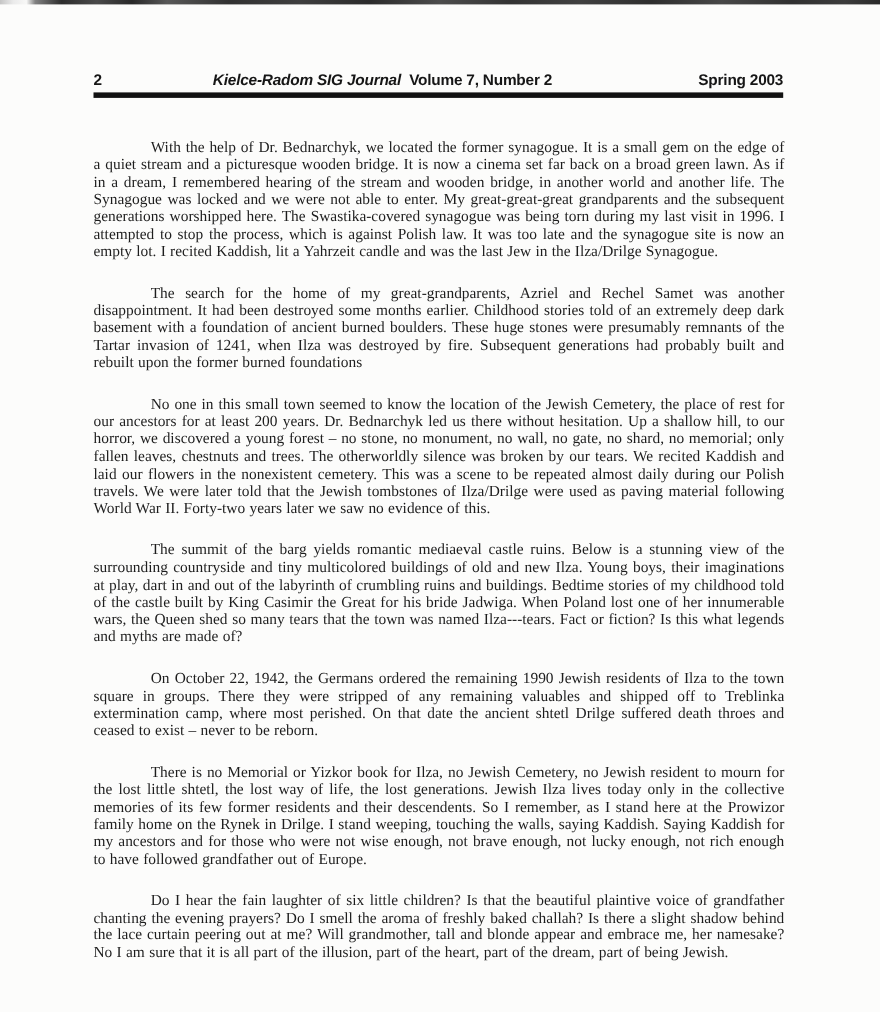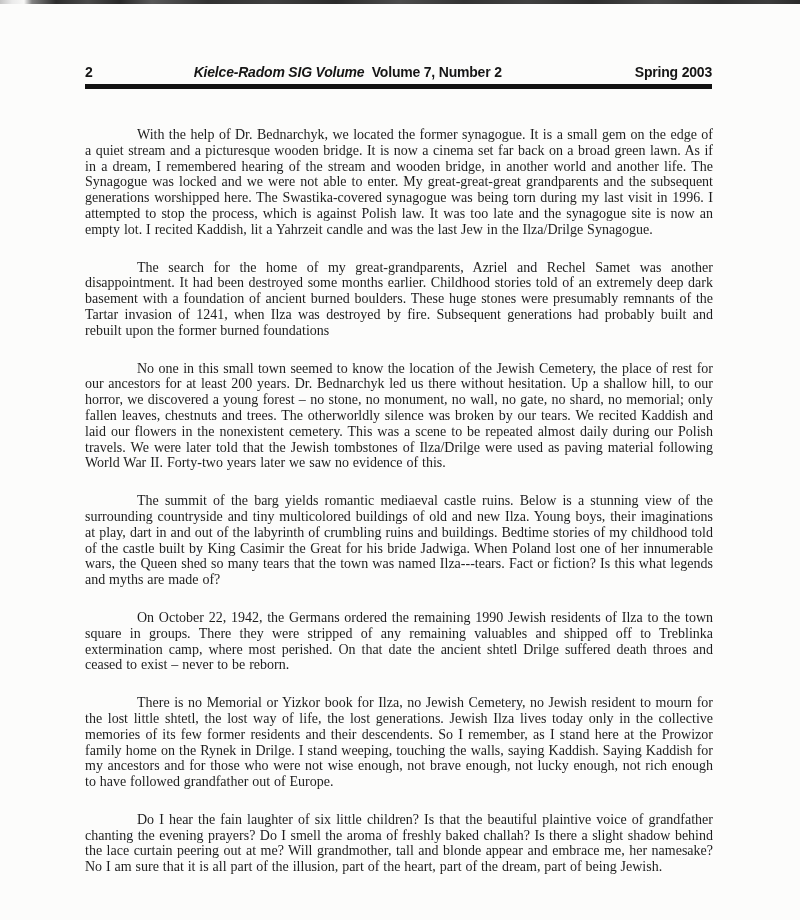--- a/index.html
+++ b/index.html
@@ -62,21 +62,21 @@
 </style>
 </head>
 <body>
 
 <div class="page">
 
   <div class="scan-strip"></div>
 
   <div class="header-row">
     <span class="header-left">2</span>
-    <span class="header-center"><span class="journal-title">Kielce-Radom SIG Volume</span>&nbsp; <span class="issue-label">Volume 7, Number 2</span></span>
+    <span class="header-center"><span class="journal-title">Kielce-Radom SIG Journal</span>&nbsp; <span class="issue-label">Volume 7, Number 2</span></span>
     <span class="header-right">Spring 2003</span>
   </div>
 
   <div class="header-rule"></div>
 
   <div class="article-body">
       <p>With the help of Dr. Bednarchyk, we located the former synagogue.  It is a small gem on the edge of a quiet stream and a picturesque wooden bridge. It is now a cinema set far back on a broad green lawn.  As if in a dream, I remembered hearing of the stream and wooden bridge, in another world and another life.  The Synagogue was locked and we were not able to enter.  My great-great-great grandparents and the subsequent generations worshipped here.  The Swastika-covered synagogue was being torn during my last visit in 1996.  I attempted to stop the process, which is against Polish law.  It was too late and the synagogue site is now an empty lot.  I recited Kaddish, lit a Yahrzeit candle and was the last Jew in the Ilza/Drilge Synagogue.</p>
       <p>The search for the home of my great-grandparents, Azriel and Rechel Samet was another disappointment. It had been destroyed some months earlier.  Childhood stories told of an extremely deep dark basement with a foundation of ancient burned boulders. These huge stones were presumably remnants of the Tartar invasion of 1241, when Ilza was destroyed by fire.  Subsequent generations had probably built and rebuilt upon the former burned foundations</p>
       <p>No one in this small town seemed to know the location of the Jewish Cemetery, the place of rest for our ancestors for at least 200 years.  Dr. Bednarchyk led us there without hesitation.  Up a shallow hill, to our horror, we discovered a young forest – no stone, no monument, no wall,  no gate, no shard, no memorial; only fallen leaves, chestnuts and trees. The otherworldly silence was broken by our tears.  We recited Kaddish and laid our flowers in the nonexistent cemetery.  This was a scene to be repeated almost daily during our Polish travels.  We were later told that the Jewish tombstones of Ilza/Drilge were used as paving material following World War II.  Forty-two  years later we saw no evidence of this.</p>
       <p>The summit of the barg yields romantic mediaeval castle ruins.  Below is a stunning view of the surrounding countryside and tiny multicolored buildings of old and new Ilza.  Young boys, their imaginations at play, dart in and out of the labyrinth of crumbling ruins and buildings.  Bedtime stories of my childhood told of the castle built by King Casimir the Great for his bride Jadwiga.  When Poland lost one of her innumerable wars, the Queen shed so many tears that the town was named Ilza---tears.  Fact or fiction?  Is this what legends and myths are made of?</p>

